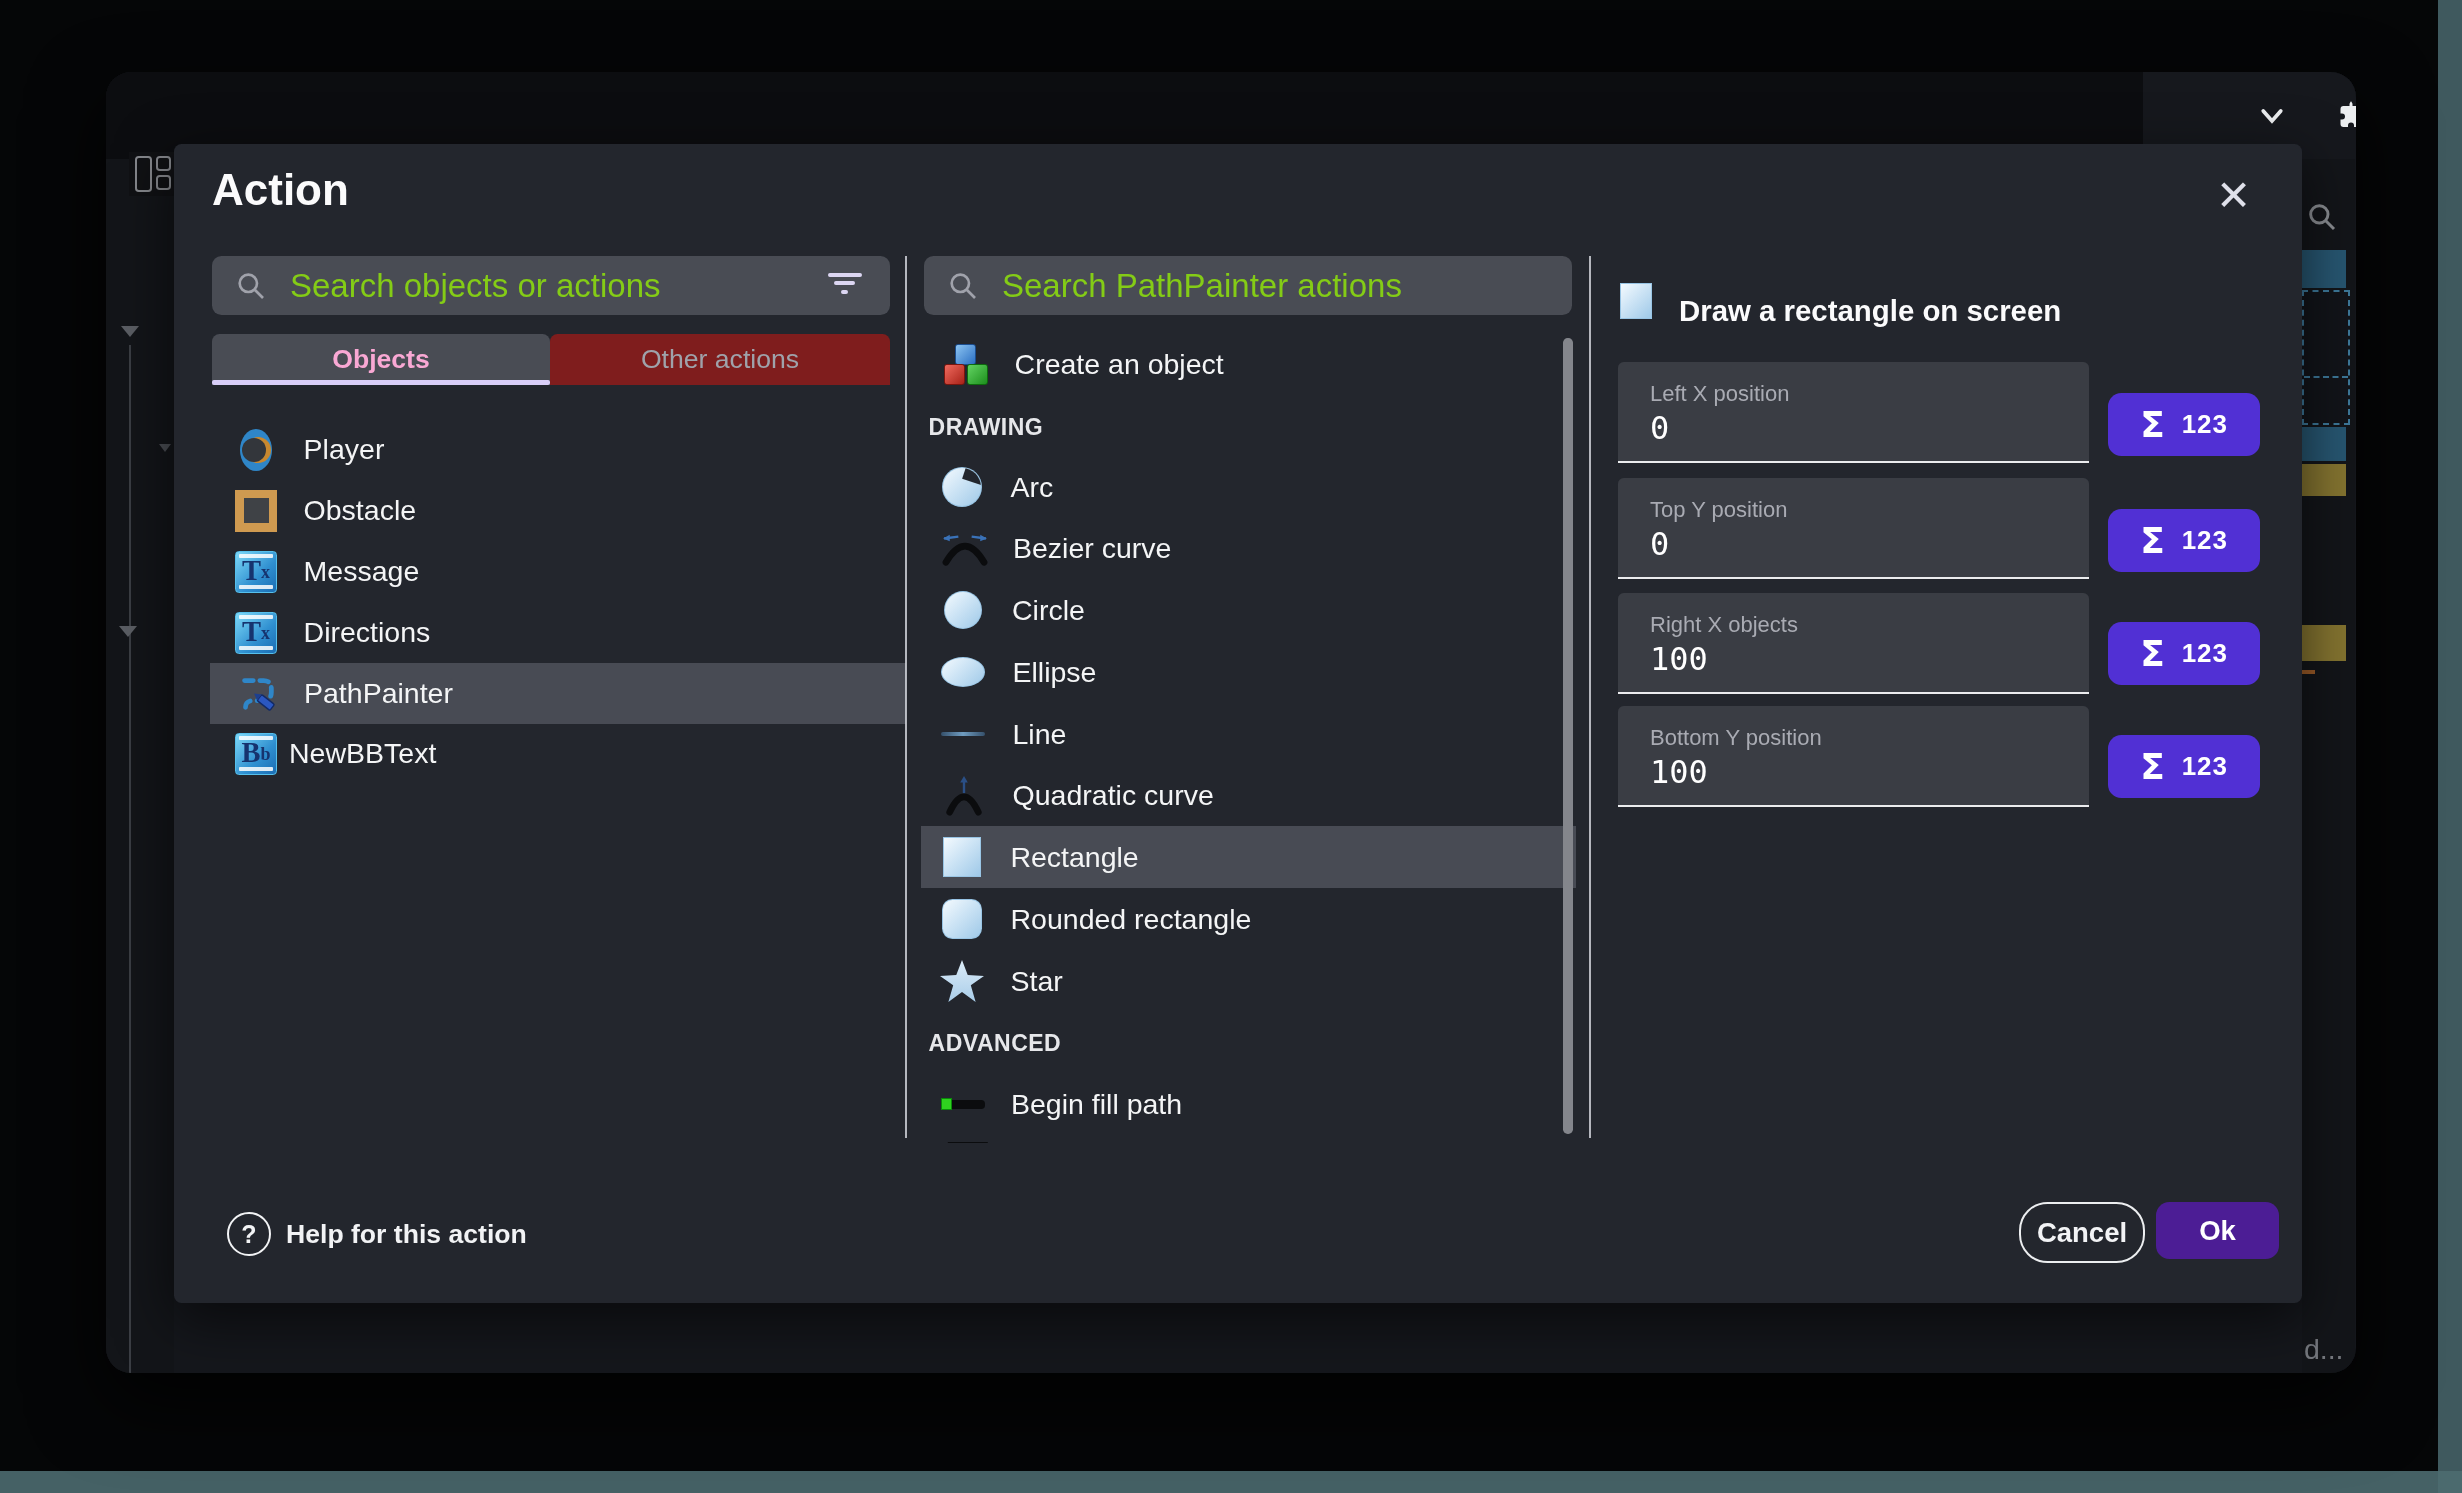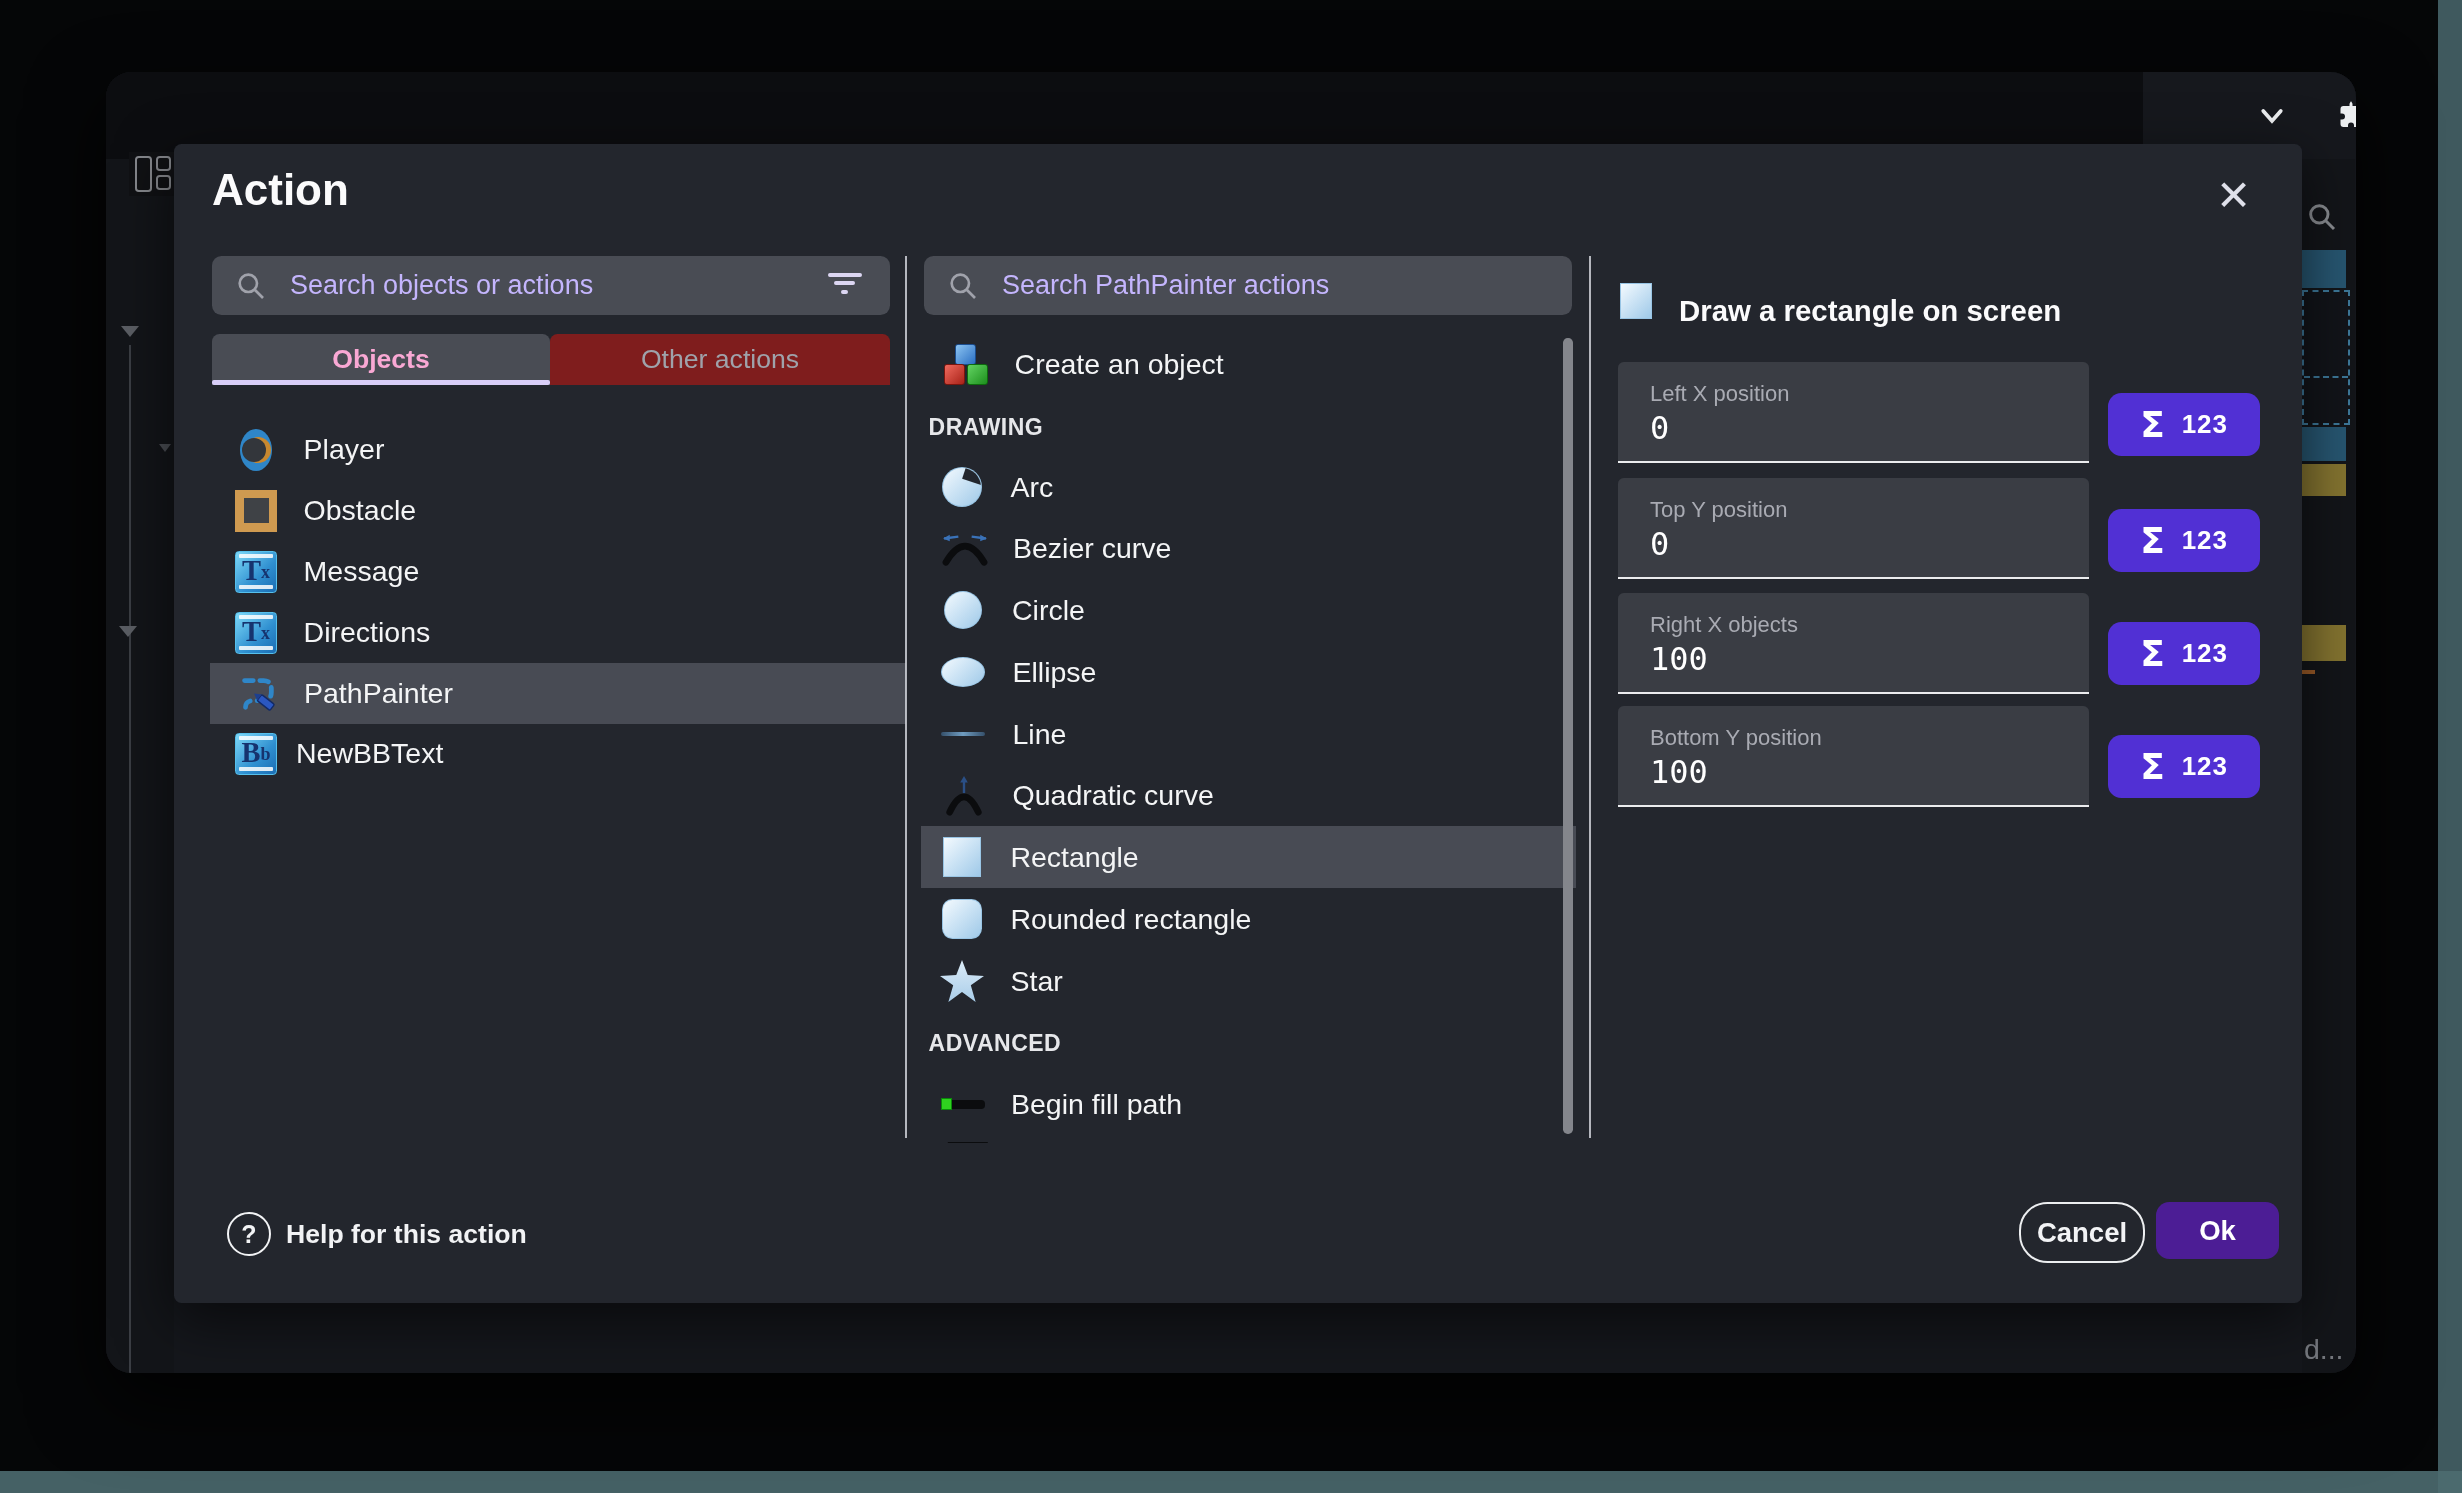--- a/index.html
+++ b/index.html
@@ -30,21 +30,21 @@
   .teal{background:#275671;} .yellow{background:#847430;}
   .dashed-box{border:2.8px dashed #3d7899;background:#121419;}
   .dashed-mid{border-top:2.8px dashed #3d7899;}
   .bg-ghost-text{color:#74777d;font-size:28.5px;}
   
   .dialog{left:175px;top:144px;width:2128px;height:1159px;background:#23262d;border-radius:7.6px;
           box-shadow:0 17px 57px rgba(0,0,0,.6);}
   .dlg-title{font-size:44px;font-weight:bold;color:#fbfbfc;}
   .dlg-close{width:57px;height:57px;color:#dfe0ea;font-size:42px;display:flex;align-items:center;justify-content:center;cursor:pointer;}
   .search{background:#494c54;border-radius:9.5px;height:59px;display:flex;align-items:center;}
-  .search .ph{color:#c4b5fd;font-size:27px;}
+  .search .ph{color:#84cc16;font-size:33px;}
   .ptab{display:flex;align-items:center;justify-content:center;font-size:26.6px;height:51px;border-radius:7.6px 7.6px 0 0;}
   .ptab.active{background:#494c54;color:#f9a8d4;font-weight:bold;}
   .ptab.idle{background:#7f1d1d;color:#9fa2aa;}
   .ptab.active::after{content:"";position:absolute;left:0;bottom:0;width:100%;height:4.7px;background:#d9cef8;border-radius:1.9px;}
   .row{display:flex;align-items:center;color:#f4f5f6;font-size:28.5px;}
   .row.selected{background:#484b54;}
   .sect{font-size:23px;font-weight:bold;color:#e6e7ea;letter-spacing:0.5px;}
   .divider{width:1.9px;background:#cfd1d8;opacity:.85;}
   .scrollthumb{width:9.5px;border-radius:4.7px;background:#84868c;}
   
@@ -243,21 +243,21 @@
             <rect x="24" y="27" width="17" height="8" rx="1.5" fill="#2b57c0" stroke="#122a66" stroke-width="1.5"></rect>
             <polygon points="24,27 24,35 17,31" fill="#1d3f8f"></polygon>
           </g>
         </svg>
         <span style="margin-left:25px">PathPainter</span>
       </div>
       <div class="abs row" style="left:36px;top:579px;width:696px;height:61px;">
         <div class="tile" style="margin-left:25px">
             <span>B<sub>b</sub></span>
           </div>
-        <span style="margin-left:19px">NewBBText</span>
+        <span style="margin-left:12px">NewBBText</span>
       </div>
 
       <div class="abs divider" style="left:731px;top:112px;height:882px;"></div>
 
       <div class="abs search" style="left:750px;top:112px;width:648px;">
         <svg style="margin-left:23px" width="32" height="32" viewBox="0 0 24 24">
           <circle cx="10" cy="10" r="6.5" fill="none" stroke="#a0a2ab" stroke-width="2"></circle>
           <line x1="15" y1="15" x2="21" y2="21" stroke="#a0a2ab" stroke-width="2"></line>
         </svg>
         <span class="ph" style="margin-left:23px">Search PathPainter actions</span>

